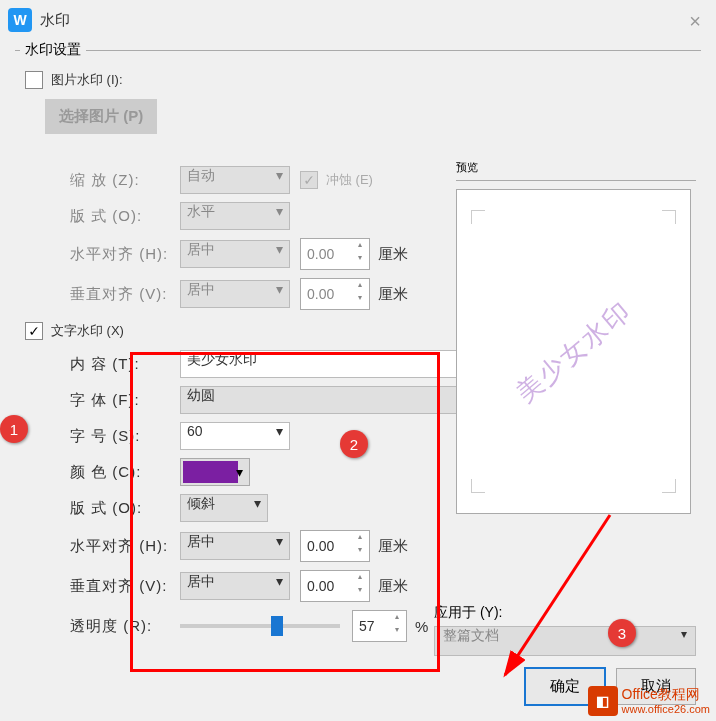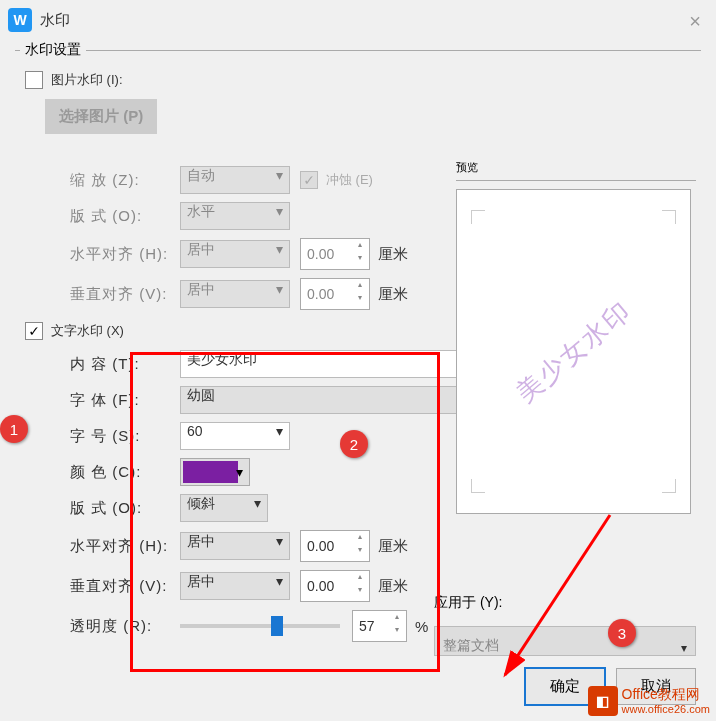--- a/index.html
+++ b/index.html
@@ -35,21 +35,21 @@
     .corner { position: absolute; width: 14px; height: 14px; border: 1.5px solid #ccc; }
     .tl { top: 20px; left: 14px; border-right: none; border-bottom: none; }
     .tr { top: 20px; right: 14px; border-left: none; border-bottom: none; }
     .bl { bottom: 20px; left: 14px; border-right: none; border-top: none; }
     .br { bottom: 20px; right: 14px; border-left: none; border-top: none; }
     .wm-text { position: absolute; top: 50%; left: 50%; transform: translate(-50%, -50%) rotate(-40deg); color: rgba(160, 100, 200, 0.5); font-size: 26px; white-space: nowrap; letter-spacing: 2px; }
     .red-box { position: absolute; border: 3px solid #f00; pointer-events: none; z-index: 50; }
     .circle { position: absolute; width: 28px; height: 28px; border-radius: 50%; background: #e53935; color: white; display: flex; align-items: center; justify-content: center; font-size: 15px; z-index: 60; box-shadow: 1px 1px 3px rgba(0,0,0,0.4); }
     .bottom-area { position: absolute; bottom: 15px; right: 20px; display: flex; align-items: center; }
     .apply-row { position: absolute; right: 20px; bottom: 65px; display: flex; flex-direction: column; align-items: flex-start; }
-    .apply-select { width: 262px; height: 30px; border: 1px solid #bbb; background: #ddd; display: flex; align-items: flex-end; padding: 0 22px 0 8px; position: relative; color: #888; margin-top: 14px; }
+    .apply-select { width: 262px; height: 30px; border: 1px solid #bbb; background: #ddd; display: flex; align-items: flex-start; padding: 0 22px 0 8px; position: relative; color: #888; margin-top: 4px; }
     .apply-select::after { content: "▾"; position: absolute; right: 8px; color: #333; font-size: 12px; }
     .main-btn { background: #e8e8e8; border: 1px solid #aaa; padding: 8px 24px; font-size: 15px; margin-left: 10px; }
     .color-swatch { width: 70px; height: 28px; border: 1px solid #aaa; background: #e0e0e0; display: flex; align-items: center; padding: 2px; position: relative; }
     .color-inner { width: 55px; height: 22px; background: #7B1FA2; }
     .color-swatch::after { content: "▾"; position: absolute; right: 6px; }
     .slider-track { width: 160px; height: 4px; background: #ccc; position: relative; margin-right: 12px; }
     .slider-thumb { position: absolute; top: -8px; width: 12px; height: 20px; background: #1976D2; }
     .arrow-svg { position: absolute; z-index: 55; pointer-events: none; }
     .watermark-logo { position: absolute; right: 6px; bottom: 5px; display: flex; align-items: center; z-index: 70; }
     .wlogo-icon { width: 30px; height: 30px; background: #D83B01; border-radius: 4px; display: flex; align-items: center; justify-content: center; color: white; font-weight: bold; margin-right: 4px; }

